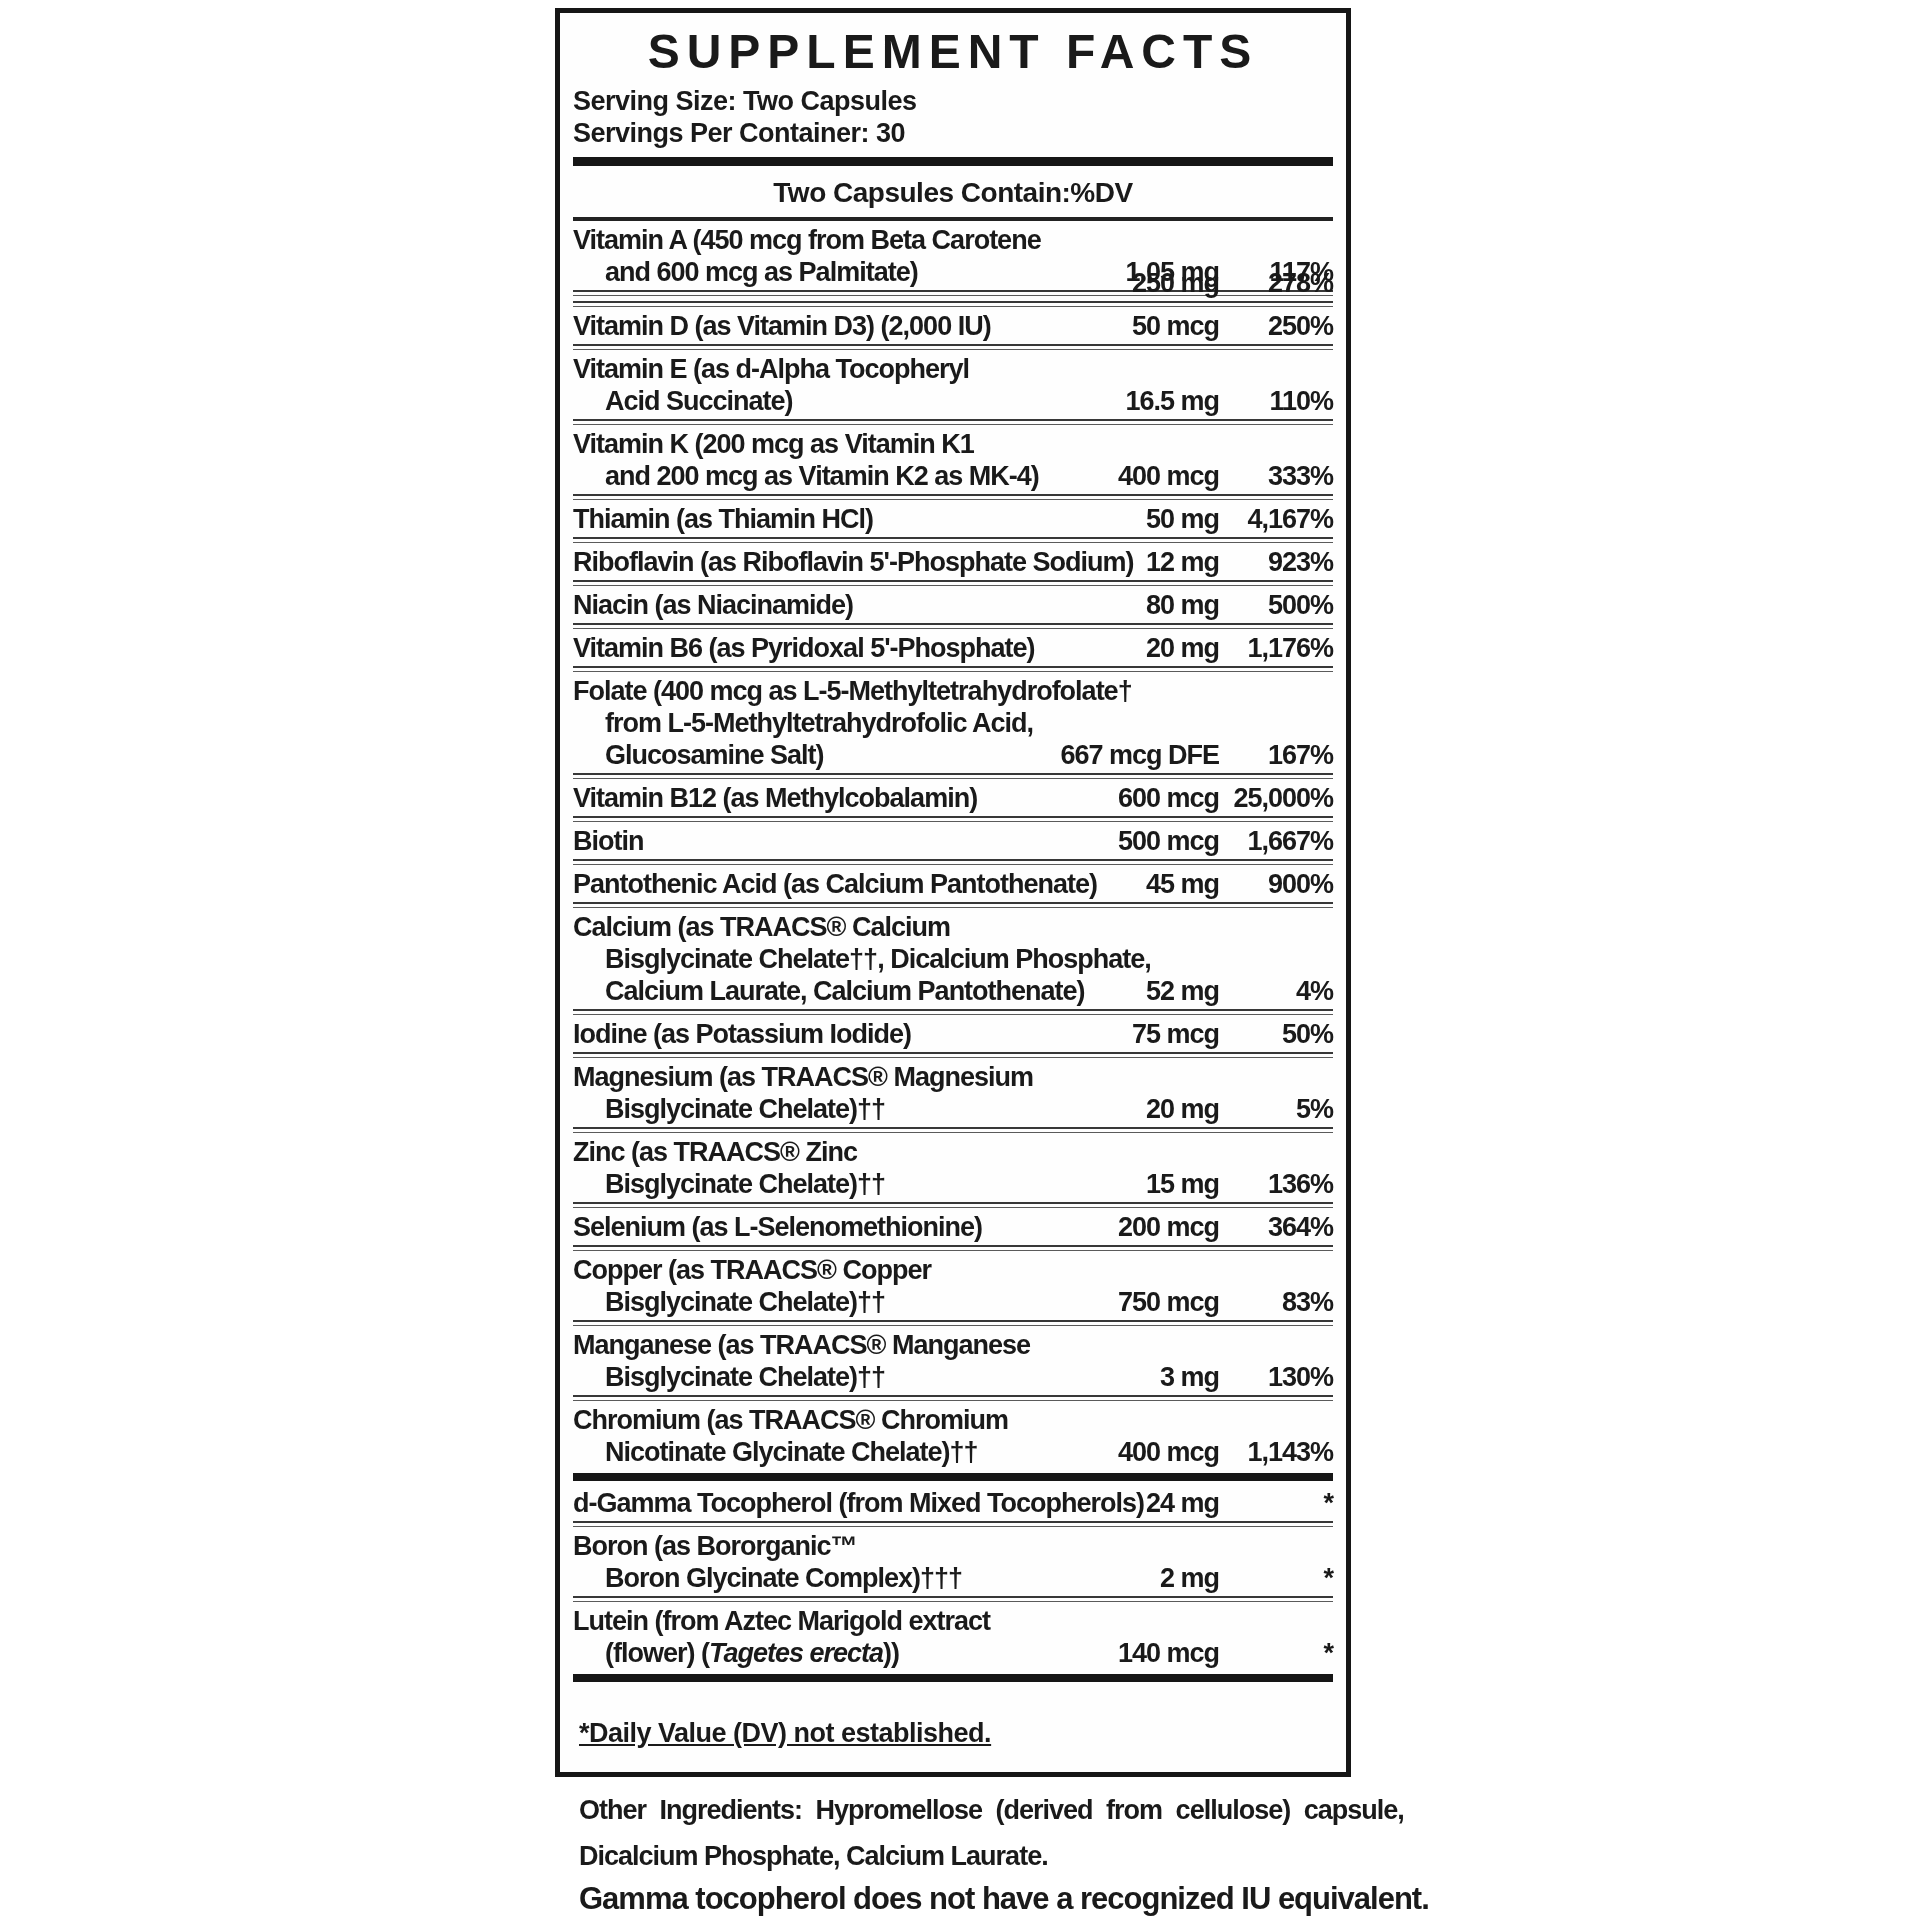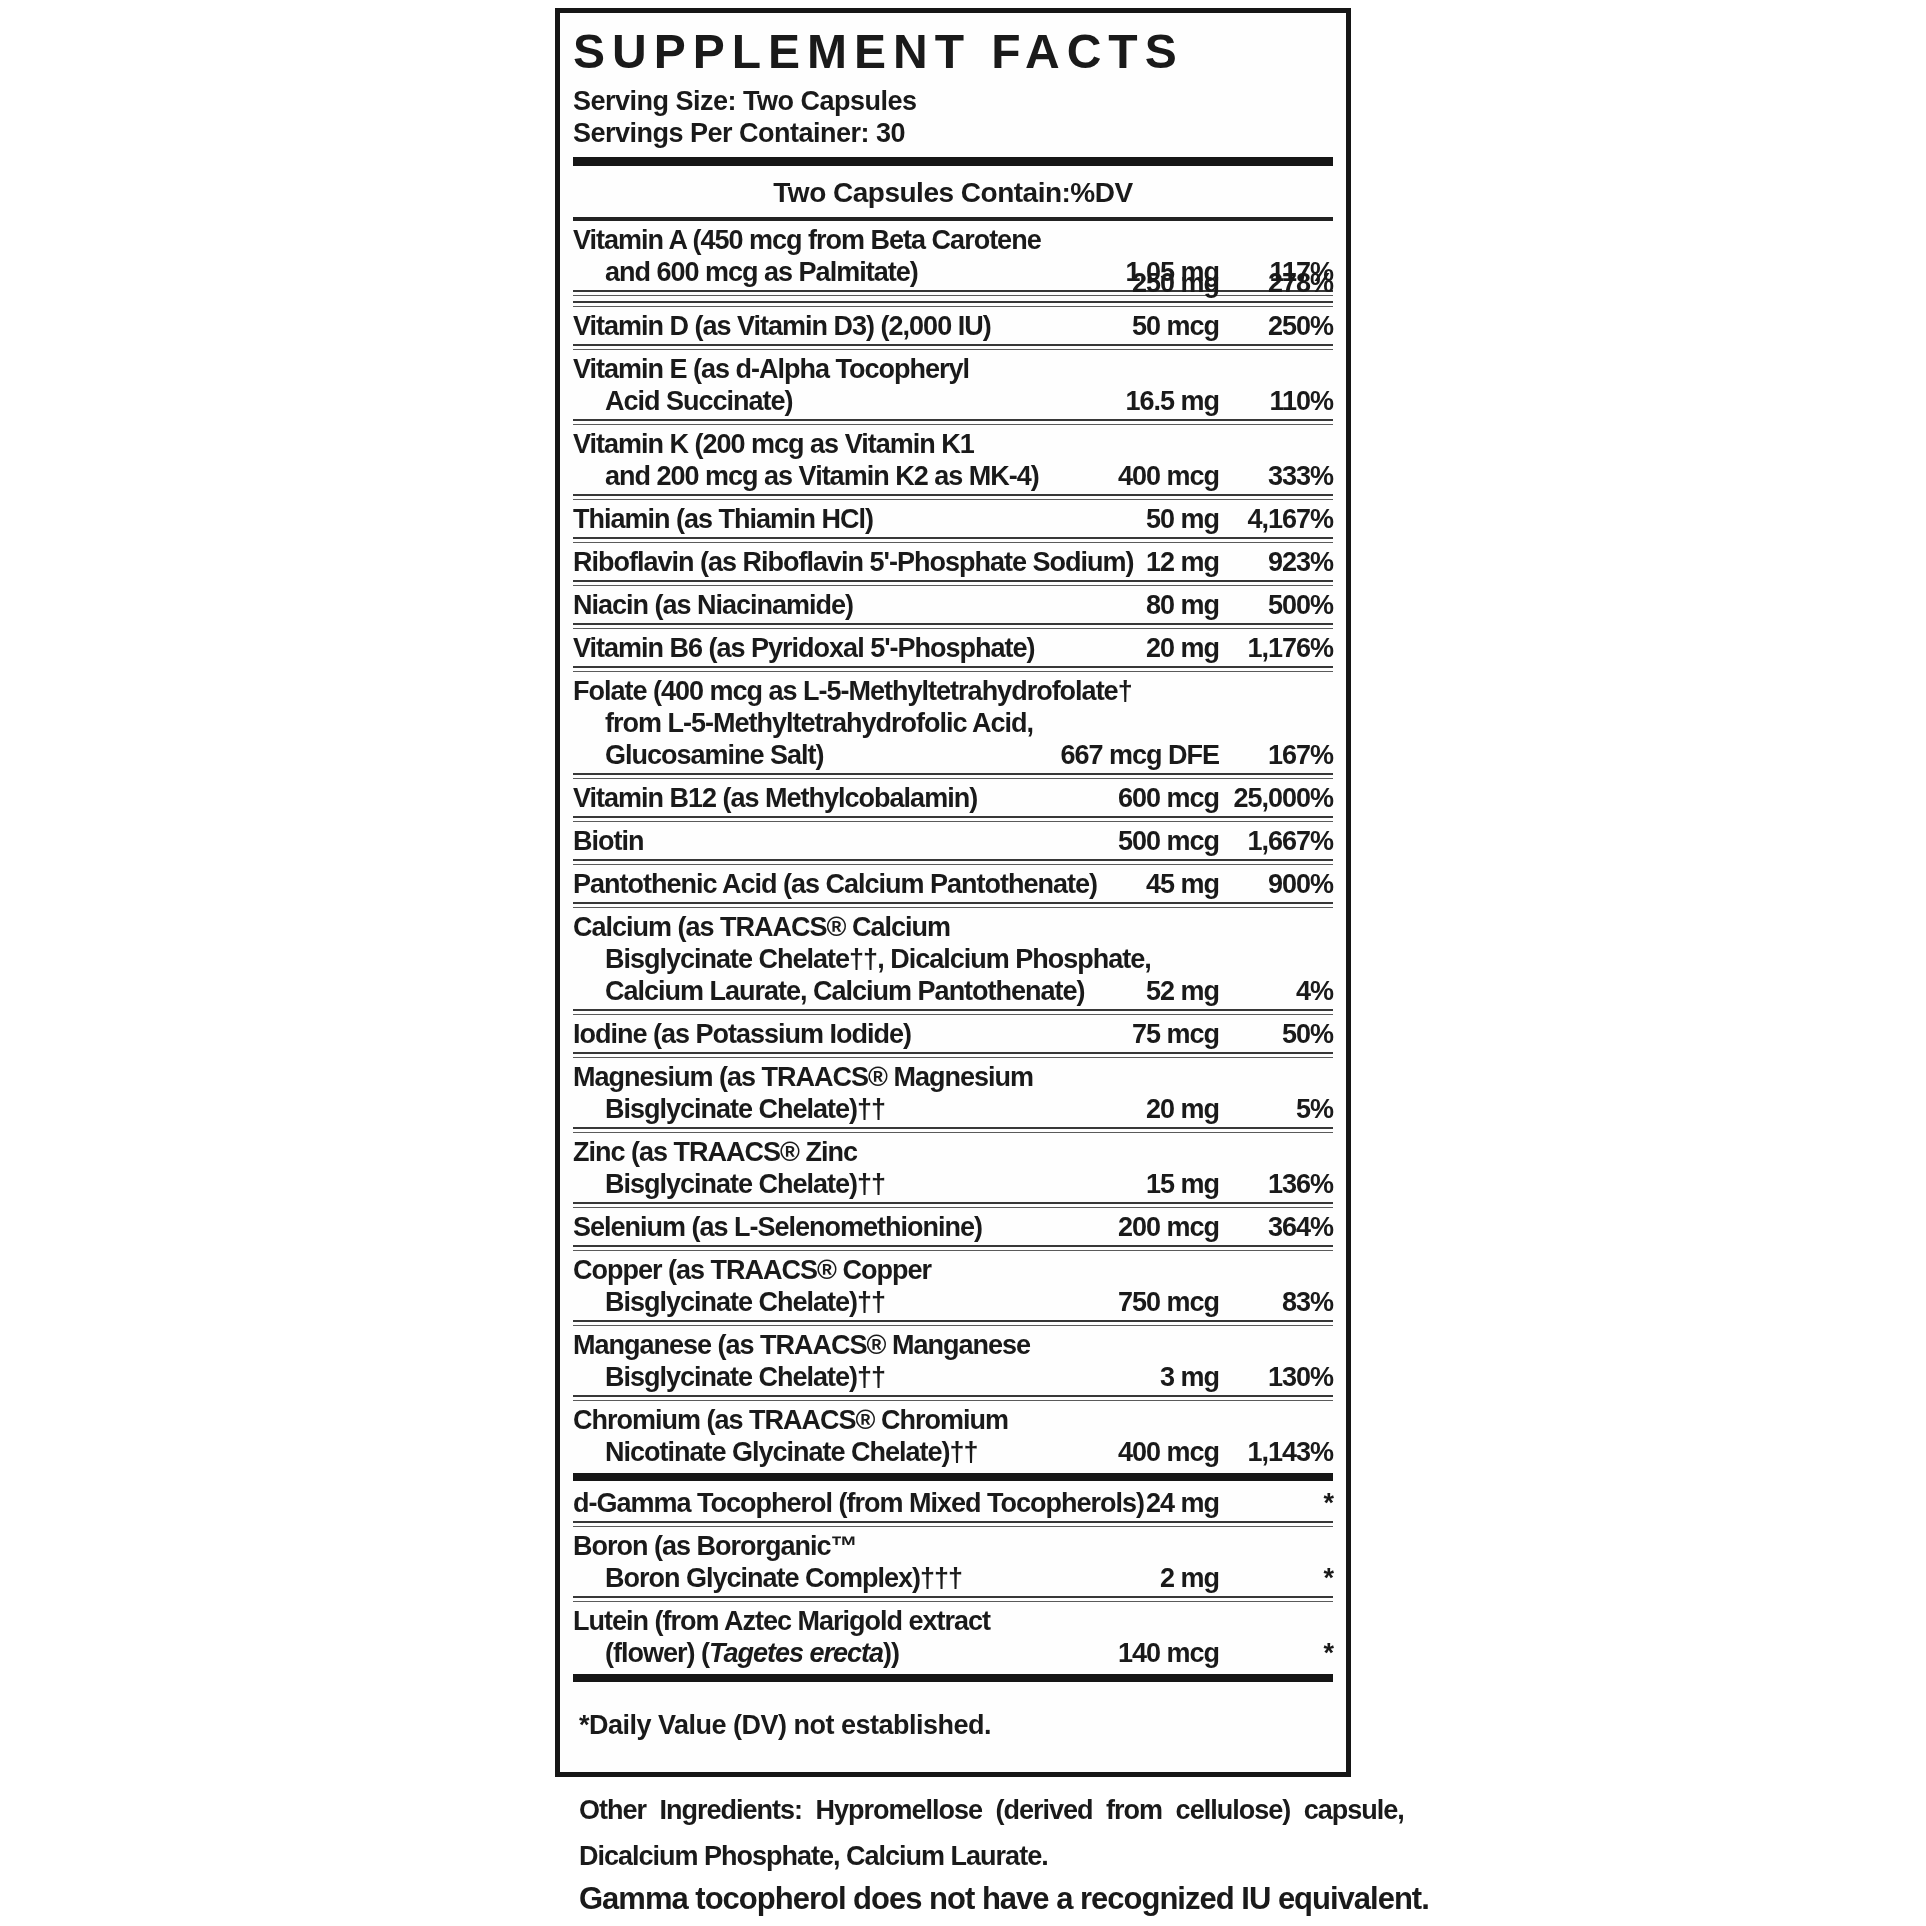--- a/index.html
+++ b/index.html
@@ -20,20 +20,21 @@
     padding:10px 13px 0 13px;
     background:#fefefe;
   }
   .title {
     font-size:48px;
     font-weight:bold;
     letter-spacing:7px;
     line-height:54px;
     margin:2px 0 6px 0;
     white-space:nowrap;
+    text-align:center;
   }
   .serving {
     font-size:27px;
     font-weight:bold;
     line-height:32px;
     letter-spacing:-0.5px;
   }
   .rule-thick { height:9px; background:#161616; margin-top:8px; }
   .rule-thick2 { height:8px; background:#161616; margin:3px 0; }
   .rule-med { height:4px; background:#222222; }
@@ -71,21 +72,22 @@
   }
   .ndv {
     position:absolute;
     right:0; bottom:2px;
     white-space:nowrap;
   }
   .dv-note {
     font-size:27px;
     font-weight:bold;
     letter-spacing:-0.5px;
-    margin:28px 0 0 6px;
+    margin:36px 0 0 6px;
+    text-decoration:underline;
   }
   .other-ing {
     position:absolute;
     left:579px; top:1787px;
     width:826px;
     margin:0;
     font-size:27px;
     font-weight:bold;
     letter-spacing:-1px;
     line-height:46px;

